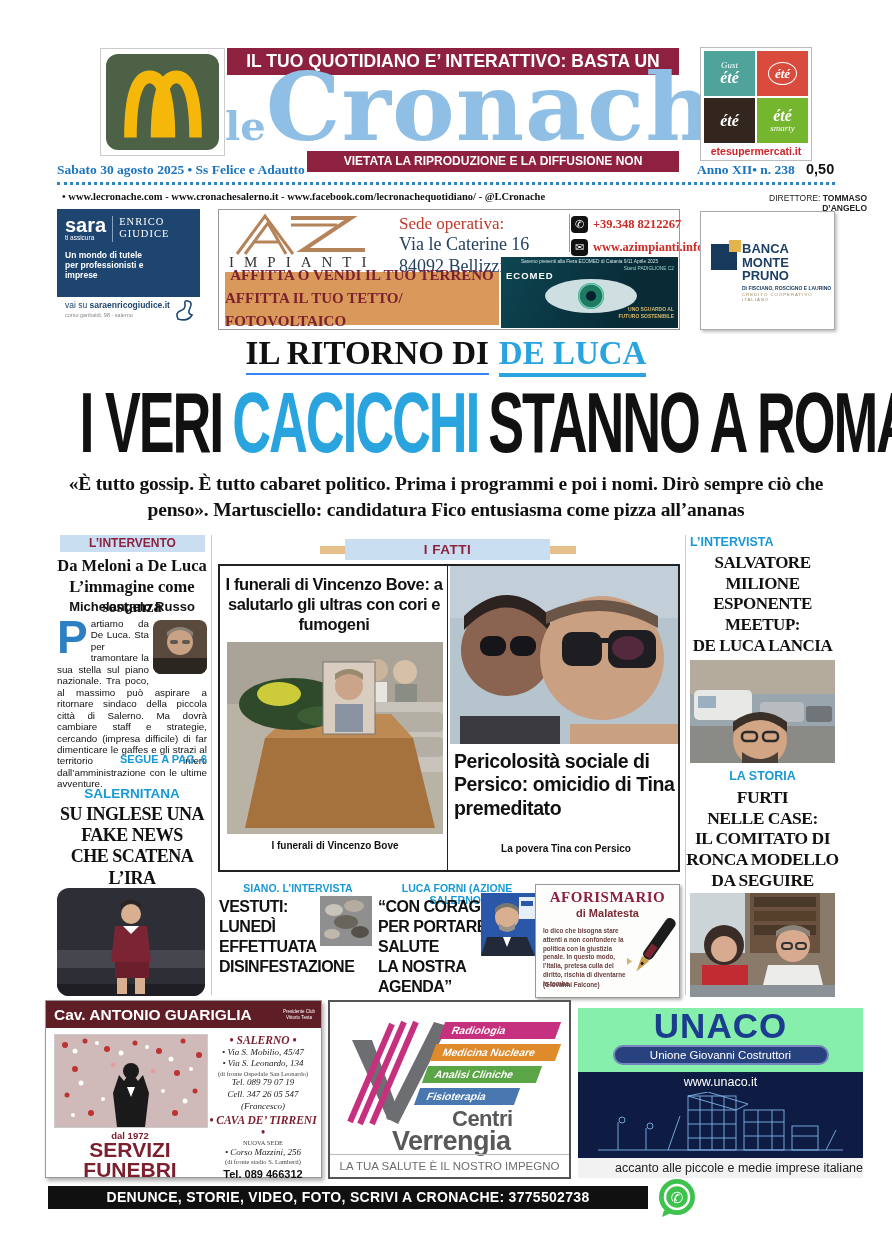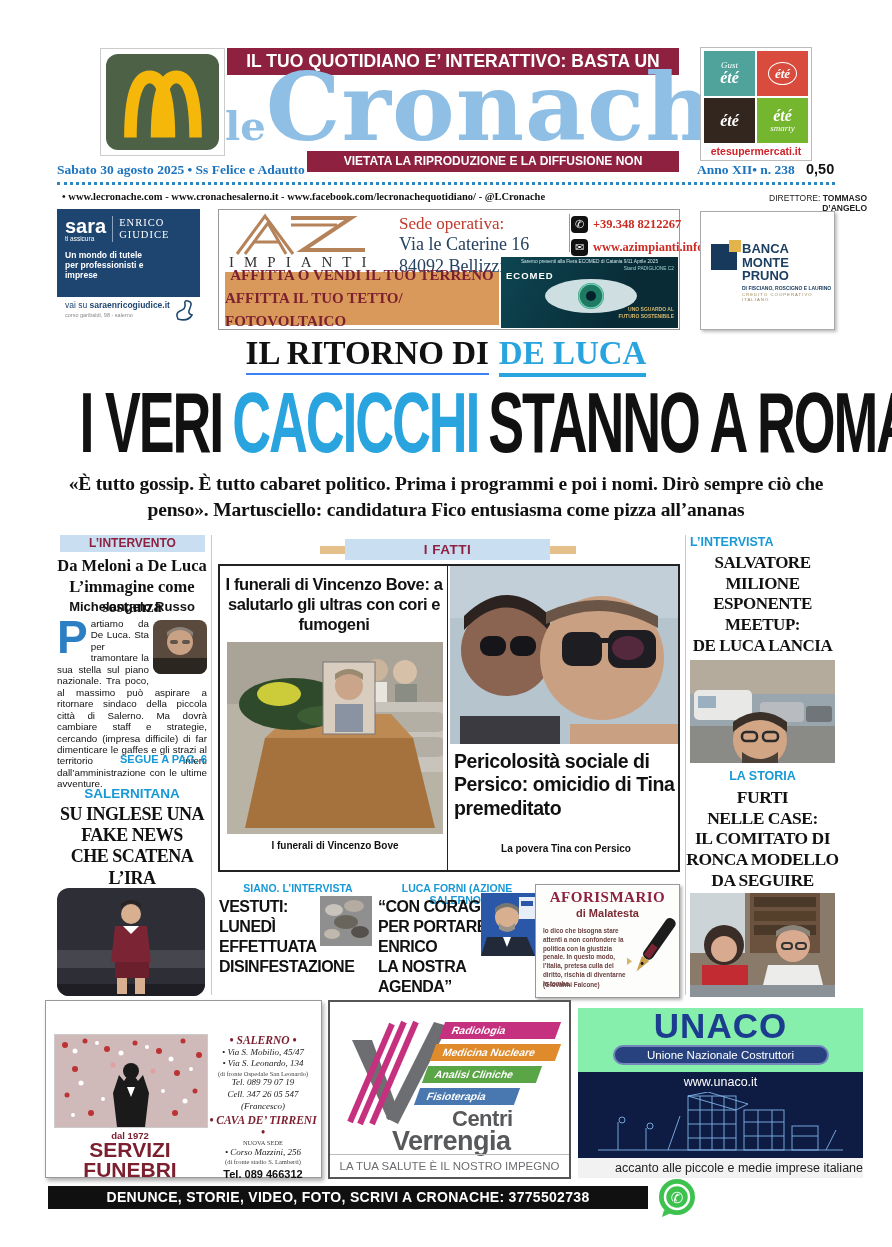--- a/index.html
+++ b/index.html
@@ -32,21 +32,21 @@
   .ete-grid{display:grid;grid-template-columns:1fr 1fr;grid-gap:2px;}
   .ete-sq{height:45px;color:#fff;display:flex;flex-direction:column;align-items:center;justify-content:center;
           font-family:"Liberation Serif",serif;font-style:italic;font-weight:bold;font-size:16px;line-height:1;}
   .ete1{background:#4fa39a;} .ete2{background:#d84b3d;} .ete3{background:#33261f;} .ete4{background:#74b62e;}
   .ete-script{font-size:9px;font-weight:normal;}
   .ete-circ{border:1.5px solid #fff;border-radius:50%;padding:4px 6px;font-size:13px;}
   .ete-site{text-align:center;color:#d1232a;font-weight:bold;font-size:10.5px;margin-top:2px;}
 
   
   .sara{left:57px;top:209px;width:143px;height:121px;background:#1d4570;color:#fff;box-sizing:border-box;}
-  .sara-top{padding:7px 19px 0 8px;display:flex;align-items:center;}
+  .sara-top{padding:7px 19px 0 8px;display:flex;align-items:flex-start;}
   .sara-brand{font-size:20px;font-weight:bold;line-height:0.9;}
   .sara-sub{font-size:6.5px;}
   .sara-div{border-left:1px solid #8aa2bd;height:26px;margin:0 6px;}
   .sara-agent{font-family:"Liberation Serif",serif;font-size:10.5px;letter-spacing:1px;line-height:1.1;}
   .sara-text{padding:8px 8px 0 8px;font-size:8.5px;font-weight:bold;line-height:1.2;width:90px;}
   .sara-strip{position:absolute;left:0;bottom:0;width:100%;height:33px;background:#fff;color:#1d4570;padding:3px 8px;box-sizing:border-box;}
   .sara-cta{font-size:8.5px;}
   .sara-addr{font-size:5.5px;color:#8a8a8a;margin-top:2px;}
   .sara-swan{position:absolute;right:4px;bottom:3px;}
 
@@ -448,21 +448,21 @@
         <ellipse cx="26" cy="26" rx="12" ry="7" fill="#6a655c"></ellipse>
         <ellipse cx="40" cy="36" rx="9" ry="6" fill="#55504a"></ellipse>
         <ellipse cx="12" cy="38" rx="8" ry="5" fill="#c0b8ac"></ellipse>
       </svg>
   </div>
 
   <div class="abs strip-lbl forni-lbl">LUCA FORNI (AZIONE SALERNO)</div>
   <div class="abs strip-title forni-title">
     <div>“CON CORAGGIO</div>
     <div>PER PORTARE</div>
-    <div>ENRICO</div>
+    <div>SALUTE</div>
     <div>LA NOSTRA AGENDA”</div>
   </div>
   <div class="abs forni-photo">
     <svg width="57" height="63" viewBox="0 0 57 63">
         <rect width="57" height="63" fill="#2a57a8"></rect>
         <rect x="38" y="4" width="16" height="22" fill="#e8eef8"></rect>
         <rect x="40" y="8" width="12" height="5" fill="#2a57a8"></rect>
         <circle cx="26" cy="24" r="12" fill="#d8b090"></circle>
         <path d="M14 20 Q26 8 38 20 L38 15 Q26 5 14 15 Z" fill="#777770"></path>
         <path d="M18 30 Q26 38 34 30 L34 36 Q26 42 18 36 Z" fill="#9a938a"></path>
@@ -538,20 +538,24 @@
         <circle cx="103" cy="52" r="17" fill="#d8ab90"></circle>
         <path d="M86 44 Q103 30 120 44 L120 38 Q103 26 86 38 Z" fill="#8a837a"></path>
         <rect x="92" y="50" width="10" height="6" rx="3" fill="none" stroke="#333" stroke-width="2"></rect>
         <rect x="106" y="50" width="10" height="6" rx="3" fill="none" stroke="#333" stroke-width="2"></rect>
         <polygon points="78,72 128,72 136,104 70,104" fill="#ececea"></polygon>
         <rect x="0" y="92" width="145" height="12" fill="#8a9298"></rect>
       </svg>
   </div>
 
   <div class="abs gua">
+    <div class="gua-head">
+      <span class="gua-head-t">Cav. ANTONIO GUARIGLIA</span>
+      <span class="gua-head-s">Presidente Club Vittorio Testa</span>
+    </div>
     <div class="gua-photo">
       <svg width="152" height="92" viewBox="0 0 152 92">
           <rect width="152" height="92" fill="#cfb9b9"></rect>
           <g fill="#b33">
             <circle cx="10" cy="10" r="3"></circle>
             <circle cx="30" cy="6" r="2.5"></circle>
             <circle cx="52" cy="14" r="3"></circle>
             <circle cx="80" cy="8" r="2.5"></circle>
             <circle cx="104" cy="16" r="3"></circle>
             <circle cx="128" cy="6" r="2.5"></circle>
@@ -621,21 +625,21 @@
     <div class="svc svc1">Medicina Nucleare</div>
     <div class="svc svc2">Analisi Cliniche</div>
     <div class="svc svc3">Fisioterapia</div>
     <div class="ver-n1">Centri</div>
     <div class="ver-n2">Verrengia</div>
     <div class="ver-slogan">LA TUA SALUTE È IL NOSTRO IMPEGNO</div>
   </div>
 
   <div class="abs unaco">
     <div class="unaco-name">UNACO</div>
-    <div class="unaco-pill">Unione Nazionale Costruttori</div>
+    <div class="unaco-pill">Unione Giovanni Costruttori</div>
     <div class="unaco-dark">
       <div class="unaco-site">www.unaco.it</div>
       <span class="unaco-svg">
         <svg width="265" height="64" viewBox="0 0 265 64" stroke="#7fb3e8" stroke-width="0.9" fill="none">
           <rect x="100" y="4" width="48" height="54"></rect>
             <line x1="112" y1="4" x2="112" y2="58"></line>
             <line x1="124" y1="4" x2="124" y2="58"></line>
             <line x1="136" y1="4" x2="136" y2="58"></line>
             <line x1="100" y1="18" x2="148" y2="18"></line>
             <line x1="100" y1="32" x2="148" y2="32"></line>

